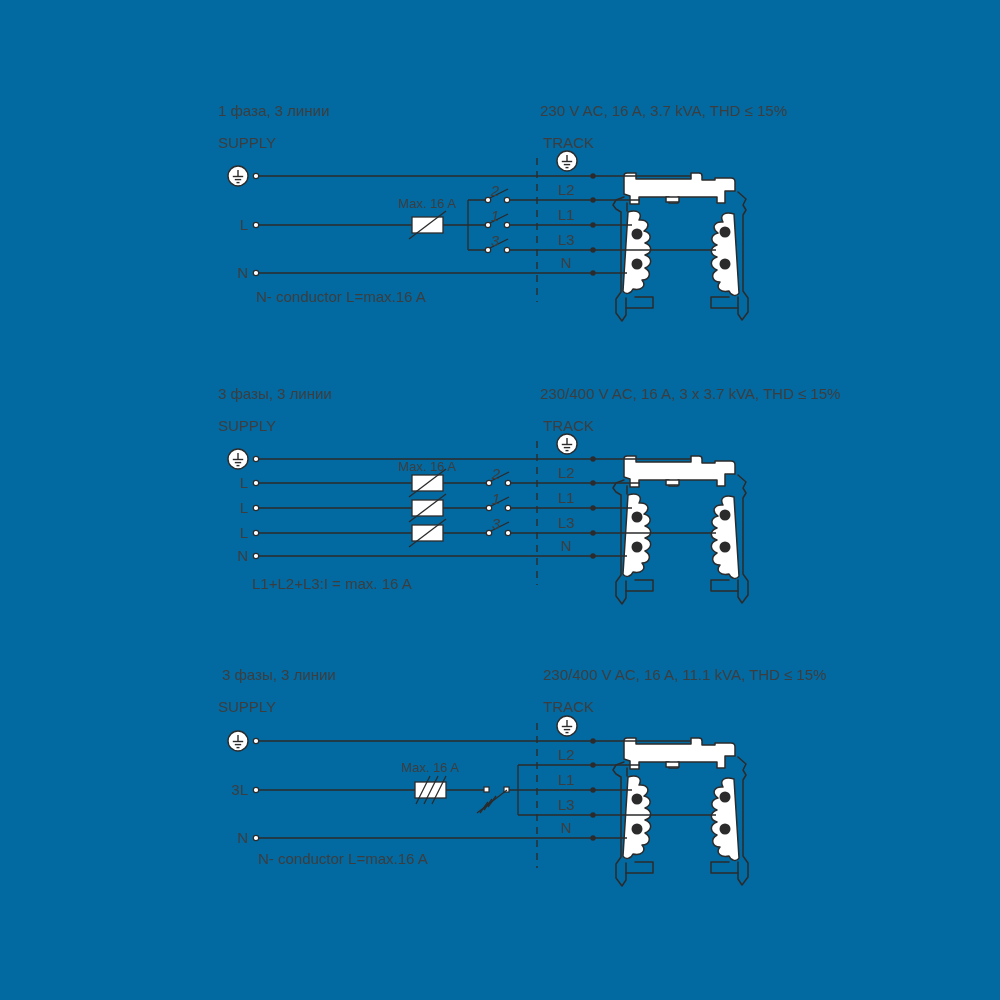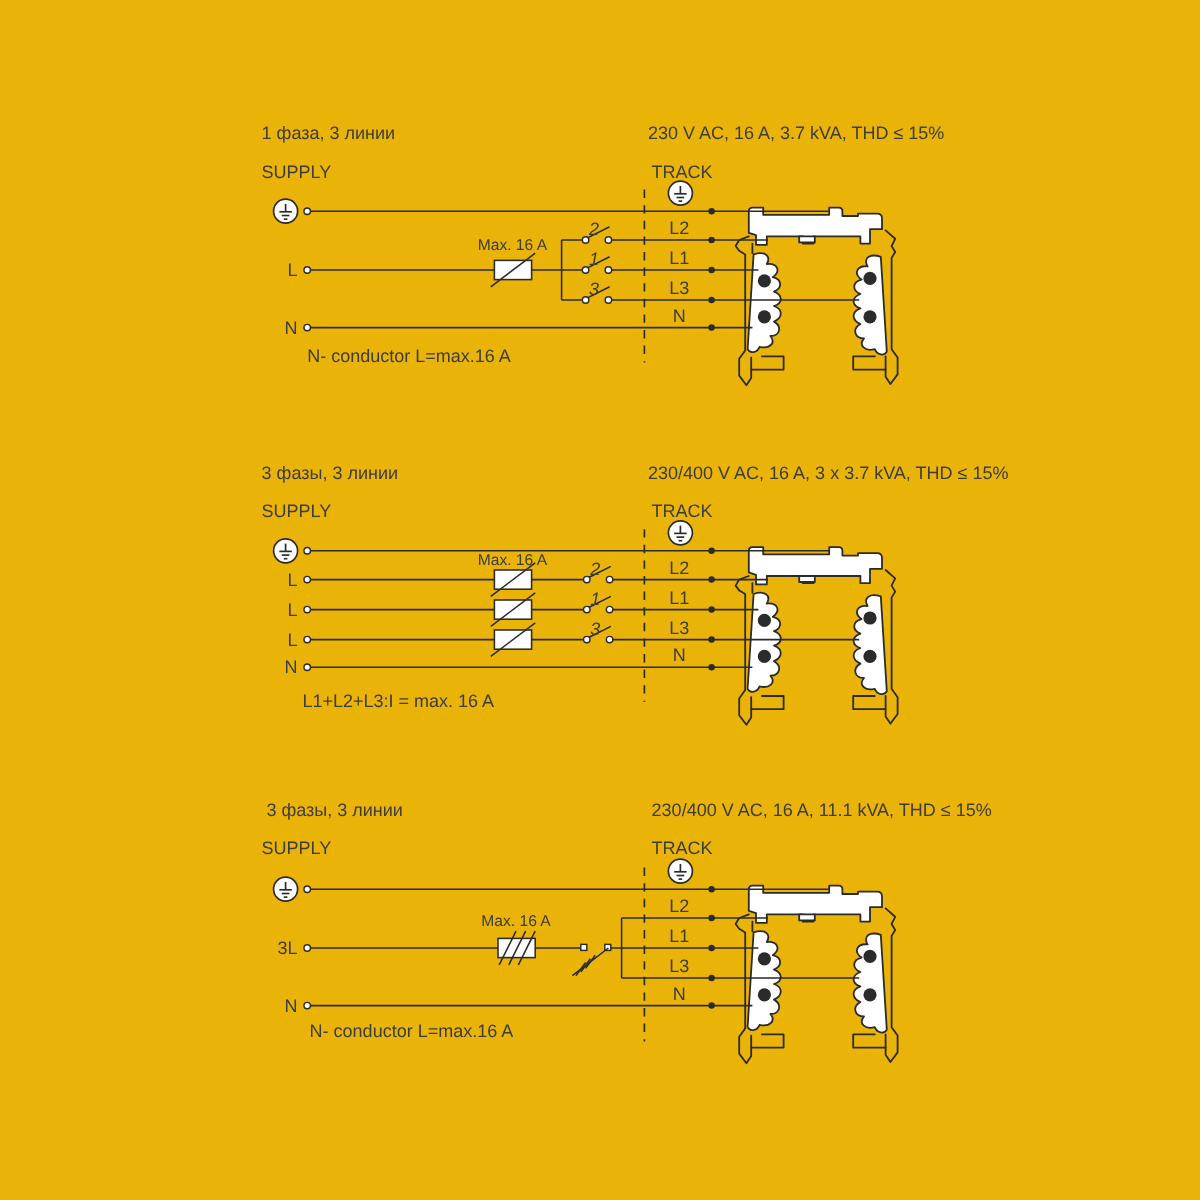--- a/index.html
+++ b/index.html
@@ -1,16 +1,16 @@
 <!DOCTYPE html>
 <html><head>
 <meta charset="utf-8">
 <style>
   html,body{margin:0;padding:0;background:#ffffff;}
-  .canvas-wrap{width:1000px;height:1000px;background:#eab308;position:relative;}
+  .canvas-wrap{width:1000px;height:1000px;background:#0369a1;position:relative;}
   svg{font-family:"Liberation Sans", sans-serif;}
   text{fill:#3d3d3d;}
   .t15{font-size:15px;}
   .t13{font-size:13px;}
   .num{font-size:15px;font-style:italic;}
   .wire{stroke:#2b2b2b;stroke-width:1.3;fill:none;}
   .dash{stroke:#2b2b2b;stroke-width:1.4;stroke-dasharray:7,6;fill:none;}
   .dot{fill:#2b2b2b;}
   .term{fill:#fff;stroke:#2b2b2b;stroke-width:1.2;}
   .box{fill:#fff;stroke:#2b2b2b;stroke-width:1.3;}

